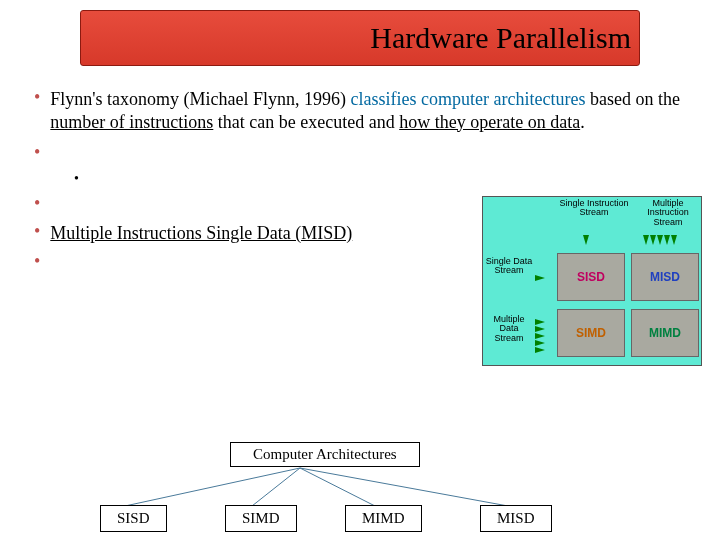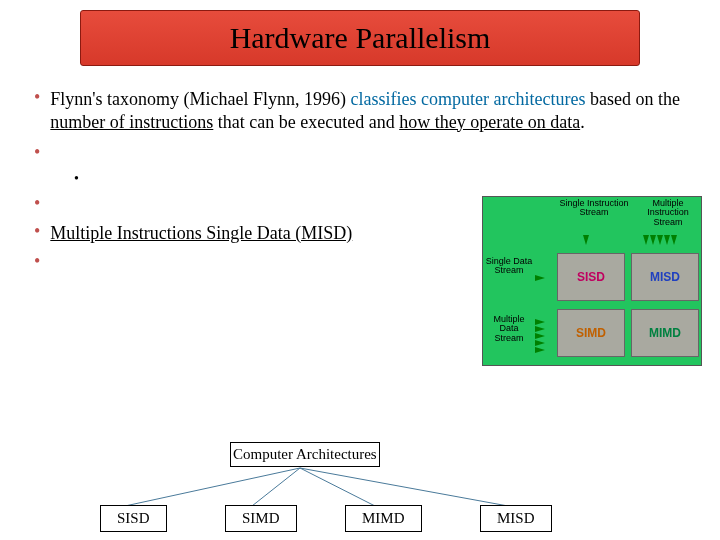--- a/index.html
+++ b/index.html
@@ -13,21 +13,21 @@
     position: relative;
   }
   .title-wrap {
     width: 100%;
     padding: 10px 80px 14px;
   }
   .title-bar {
     background: linear-gradient(#e74c3c, #d7392a);
     border: 1px solid #8c1a10;
     border-radius: 3px;
-    text-align: center;
+    text-align: right;
     padding: 10px 8px;
   }
   .title-bar h1 {
     font-weight: normal;
     font-size: 30px;
     color: #000;
     font-family: "Times New Roman", serif;
   }
   .content {
     padding: 2px 30px 0 30px;
@@ -56,21 +56,21 @@
   .b3 .dot { color: #000; font-size: 14px; margin-top:2px; }
   .u { text-decoration: underline; }
 
   
   .flynn-fig {
     position: absolute;
     top: 196px;
     right: 18px;
     width: 220px;
     height: 170px;
-    background: #22c55e;
+    background: #5eead4;
     border: 1px solid #555;
     font-family: Arial, sans-serif;
     font-size: 9px;
     color: #000;
   }
   .ff-collabel {
     position: absolute;
     top: 2px;
     width: 70px;
     text-align: center;
@@ -142,21 +142,21 @@
     position: absolute;
     left: 40px;
     bottom: 8px;
     width: 560px;
     height: 90px;
   }
   .tree-root {
     position: absolute;
     top: 0; left: 190px;
     border: 1px solid #000;
-    padding: 3px 2px;
+    padding: 3px 22px;
     font-size: 15px;
     background: #fff;
   }
   .tree-leaf {
     position: absolute;
     bottom: 0;
     border: 1px solid #000;
     padding: 4px 16px;
     font-size: 15px;
     background: #fff;

